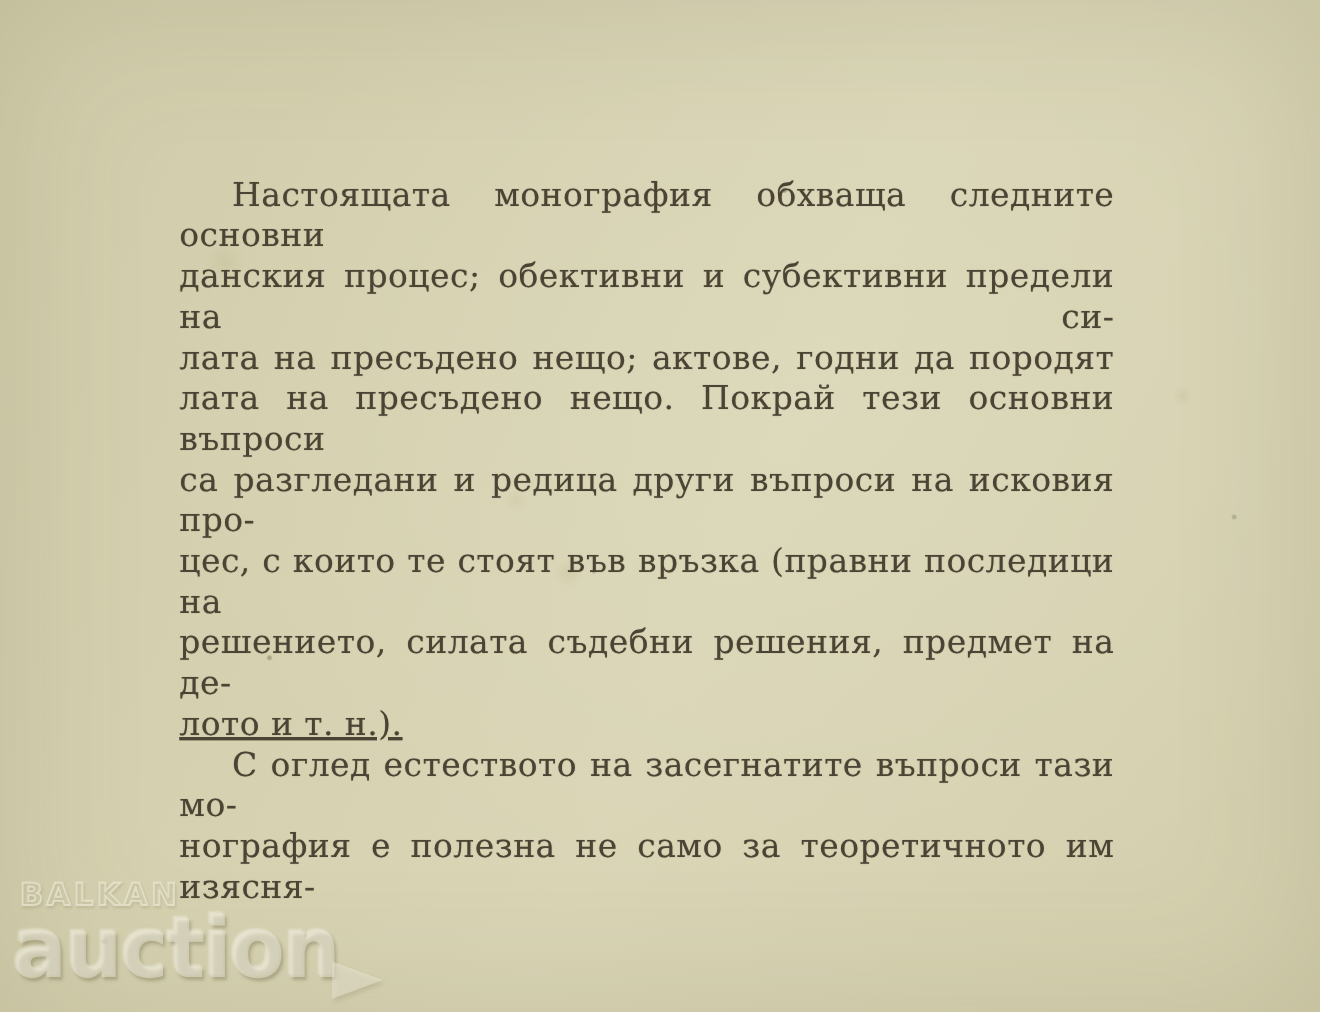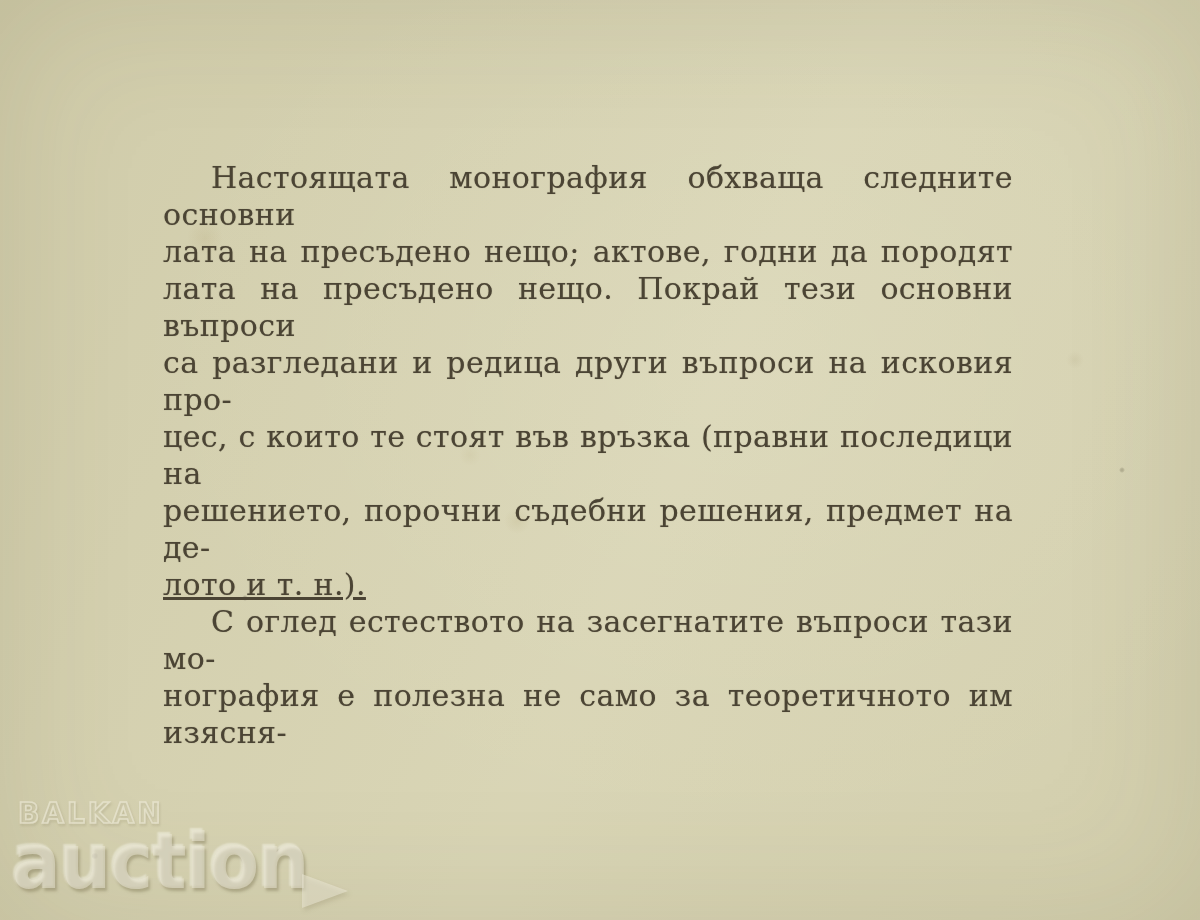--- a/index.html
+++ b/index.html
@@ -103,25 +103,26 @@
 </style>
 </head>
 <body>
 
 <div class="page">
 
   <div class="text-block">
 
     <div class="para">
       <span class="line indent">Настоящата монография обхваща следните основни</span>
+      <span class="line">данския процес; обективни и субективни предели на си-</span>
       <span class="line">лата на пресъдено нещо; актове, годни да породят</span>
       <span class="line">лата на пресъдено нещо. Покрай тези основни въпроси</span>
       <span class="line">са разгледани и редица други въпроси на исковия про-</span>
       <span class="line">цес, с които те стоят във връзка (правни последици на</span>
-      <span class="line">решението, порочни съдебни решения, предмет на де-</span>
+      <span class="line">решението, силата съдебни решения, предмет на де-</span>
       <span class="line last">лото и т. н.).</span>
     </div>
 
     <div class="para">
       <span class="line indent">С оглед естеството на засегнатите въпроси тази мо-</span>
       <span class="line">нография е полезна не само за теоретичното им изясня-</span>
 
     </div>
 
   </div>

